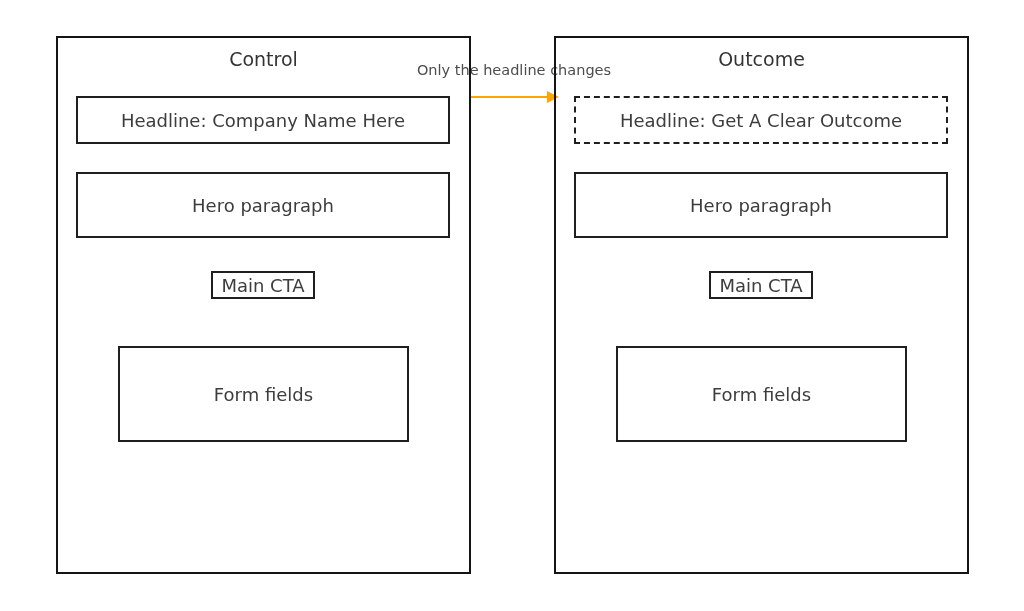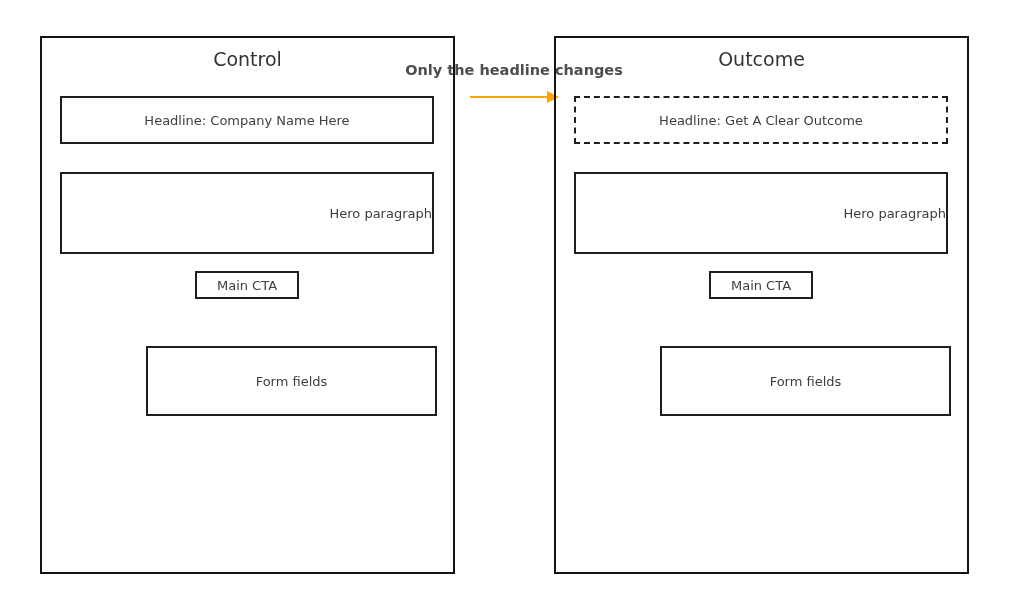--- a/index.html
+++ b/index.html
@@ -12,58 +12,57 @@
 
   
   .annotation {
     position: absolute;
     top: 62px; left: 514px;
     transform: translateX(-50%);
     font-size: 14.5px;
     color: #4d4d4d;
     white-space: nowrap;
     z-index: 1;
-    font-weight: bold;
   }
   .arrow-svg { position: absolute; left: 468px; top: 88px; z-index: 1; }
 
   .panel {
     position: absolute;
     top: 36px;
     width: 415px; height: 538px;
     border: 2px solid #141414;
     background: transparent;
     z-index: 2;
   }
-  .panel.control { left: 40px; }
+  .panel.control { left: 56px; }
   .panel.variant { left: 554px; }
 
   .panel-title {
     position: absolute;
     top: 10px; left: 0; width: 100%;
     text-align: center;
     font-size: 19px;
     color: #333333;
   }
 
   .wf-box {
     position: absolute;
     border: 2px solid #1f1f1f;
     display: flex; align-items: center; justify-content: center;
-    font-size: 13px;
+    font-size: 18px;
     color: #3d3d3d;
     background: transparent;
     text-align: center;
   }
   .wf-box.dashed { border-style: dashed; justify-content: center; }
 
   .box-headline { left: 18px;  top: 58px;  width: 374px; height: 48px; }
-  .box-hero     { left: 18px;  top: 134px; width: 374px; height: 82px; justify-content: flex-end; }
+  .box-hero     { left: 18px;  top: 134px; width: 374px; height: 66px; }
   .box-cta      { left: 153px; top: 233px; width: 104px; height: 28px; }
-  .box-form     { left: 60px;  top: 308px; width: 291px; height: 70px; margin-left: 44px; }
+  .box-form     { left: 60px;  top: 308px; width: 291px; height: 96px; }
 </style>
 </head>
 <body>
 
 <div class="stage">
 
   <div class="annotation">Only the headline changes</div>
 
   <svg class="arrow-svg" width="92" height="18" viewBox="0 0 92 18" aria-hidden="true">
     <line x1="2" y1="9" x2="80" y2="9" stroke="#FFA500" stroke-width="2"></line>

